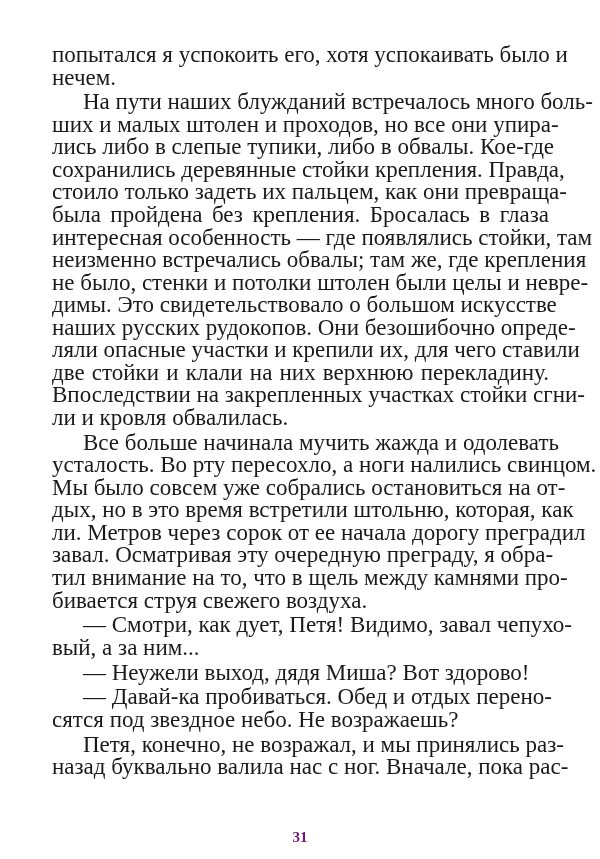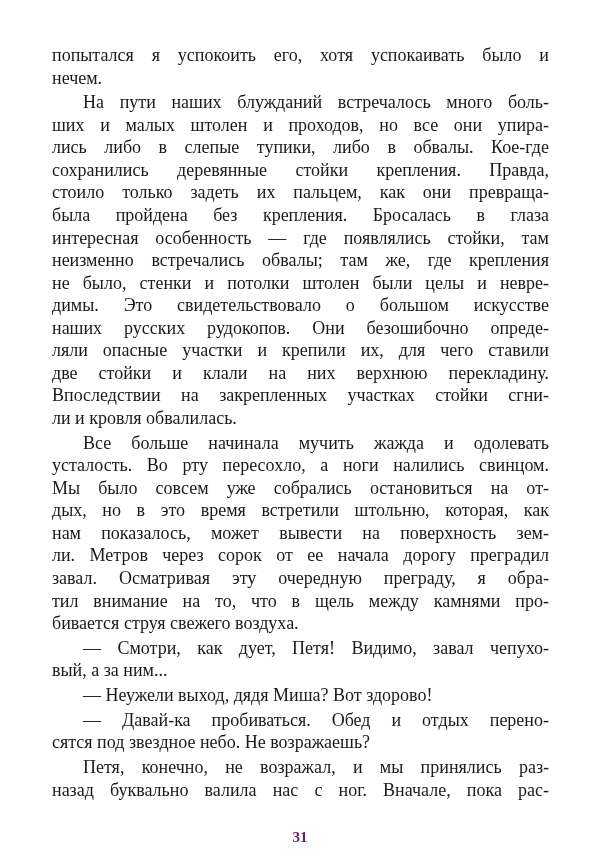--- a/index.html
+++ b/index.html
@@ -13,21 +13,21 @@
       position: relative;
       overflow: hidden;
       color: #1a1a1a;
     }
     .page {
       position: absolute;
       left: 52px;
       top: 44px;
       width: 497px;
       font-family: "Liberation Serif", "DejaVu Serif", serif;
-      font-size: 18px;
+      font-size: 23px;
       line-height: 22.55px;
     }
     .line {
       display: block;
       white-space: nowrap;
       text-align: justify;
       text-align-last: justify;
       height: 22.55px;
       overflow: visible;
     }
@@ -75,21 +75,20 @@
       <span class="line">ляли опасные участки и крепили их, для чего ставили</span>
       <span class="line">две стойки и клали на них верхнюю перекладину.</span>
       <span class="line">Впоследствии на закрепленных участках стойки сгни-</span>
       <span class="line last">ли и кровля обвалилась.</span>
     </div>
     <div class="para">
       <span class="line indent">Все больше начинала мучить жажда и одолевать</span>
       <span class="line">усталость. Во рту пересохло, а ноги налились свинцом.</span>
       <span class="line">Мы было совсем уже собрались остановиться на от-</span>
       <span class="line">дых, но в это время встретили штольню, которая, как</span>
-      <span class="line">нам показалось, может вывести на поверхность зем-</span>
       <span class="line">ли. Метров через сорок от ее начала дорогу преградил</span>
       <span class="line">завал. Осматривая эту очередную преграду, я обра-</span>
       <span class="line">тил внимание на то, что в щель между камнями про-</span>
       <span class="line last">бивается струя свежего воздуха.</span>
     </div>
     <div class="para">
       <span class="line indent">— Смотри, как дует, Петя! Видимо, завал чепухо-</span>
       <span class="line last">вый, а за ним...</span>
     </div>
     <div class="para">

